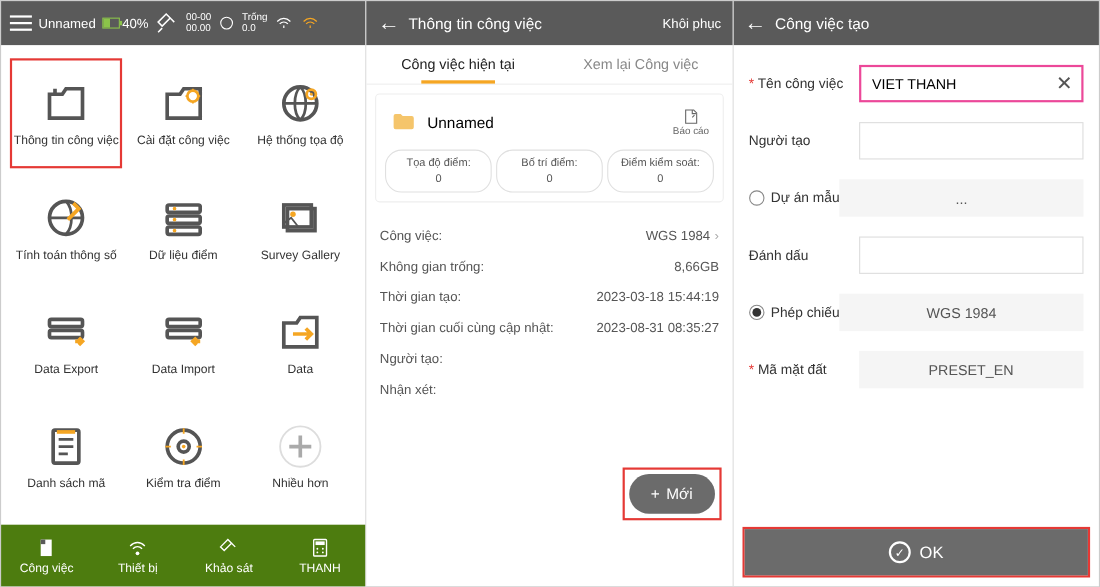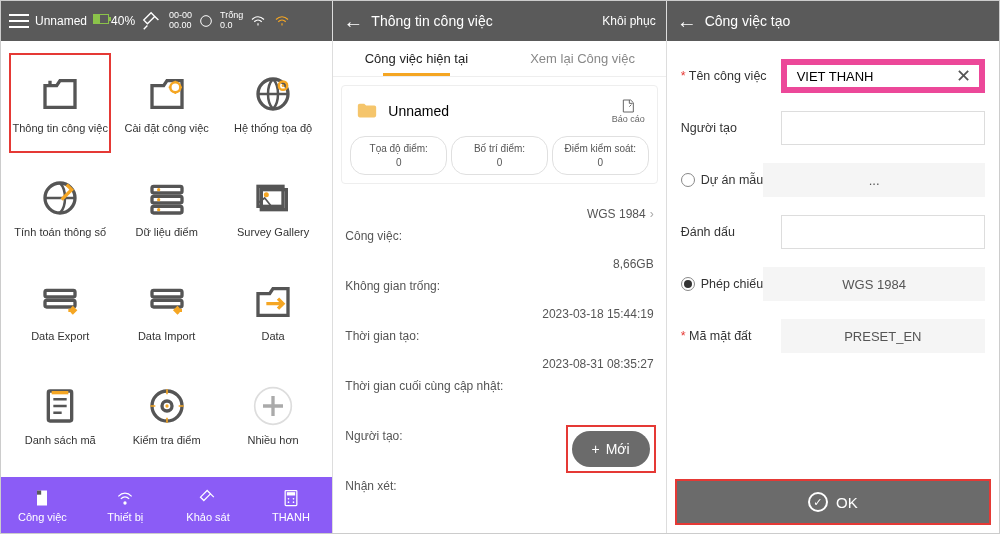--- a/index.html
+++ b/index.html
@@ -6,72 +6,72 @@
   body { font-family: Arial, sans-serif; background: #fff; width: 1000px; height: 534px; overflow: hidden; display: flex; border: 1px solid #ccc; }
   .panel { height: 100%; position: relative; display: flex; flex-direction: column; }
   .p1 { width: 333px; border-right: 1px solid #ddd; }
   .p2 { width: 334px; border-right: 1px solid #ddd; }
   .p3 { width: 333px; }
 
   
   .topbar { background: #5a5a5a; color: #fff; height: 40px; display: flex; align-items: center; padding: 0 8px; font-size: 12px; gap: 6px; }
   .hamburger { width: 20px; height: 14px; display: flex; flex-direction: column; justify-content: space-between; }
   .hamburger span { height: 2px; background: #fff; }
-  .battery { display: flex; align-items: flex-start; gap: 2px; }
+  .battery { display: flex; align-items: center; gap: 2px; }
   .bat-icon { width: 16px; height: 10px; border: 1px solid #8bc34a; position: relative; }
   .bat-icon::after { content: ''; position: absolute; right: -3px; top: 2px; width: 2px; height: 4px; background: #8bc34a; }
   .bat-fill { background: #8bc34a; width: 40%; height: 100%; }
   .status-nums { font-size: 9px; line-height: 1.1; }
   .sat-icon { width: 22px; }
   .grid-apps { flex: 1; display: grid; grid-template-columns: repeat(3, 1fr); grid-auto-rows: 100px; padding: 12px 8px; gap: 4px; }
   .app { display: flex; flex-direction: column; align-items: center; justify-content: center; text-align: center; }
   .app-icon { width: 48px; height: 44px; display: flex; align-items: center; justify-content: center; }
   .app-label { font-size: 11px; color: #333; margin-top: 6px; }
   .highlight-red { border: 2px solid #e53935; }
-  .bottombar { background: #8b5cf6; color: #fff; height: 56px; display: flex; }
+  .bottombar { background: #4d7c0f; color: #fff; height: 56px; display: flex; }
   .bottombar .btab { flex: 1; display: flex; flex-direction: column; align-items: center; justify-content: center; font-size: 11px; gap: 3px; }
 
   
   .header2 { background: #5a5a5a; color: #fff; height: 40px; display: flex; align-items: center; padding: 0 10px; font-size: 14px; gap: 8px; }
   .header2 .right { margin-left: auto; font-size: 12px; line-height: 1.2; text-align: center; }
   .tabs2 { display: flex; }
   .tab2 { flex: 1; text-align: center; padding: 10px 0; font-size: 13px; color: #888; border-bottom: 1px solid #eee; position: relative; }
   .tab2.active { color: #222; font-weight: 500; }
   .tab2.active::after { content: ''; position: absolute; bottom: 0; left: 30%; right: 30%; height: 3px; background: #f5a623; }
   .jobcard { margin: 8px; border: 1px solid #eee; background: #fff; border-radius: 4px; padding: 8px; }
   .jobhead { display: flex; align-items: center; gap: 8px; padding: 4px; }
   .folder-icon { width: 26px; height: 22px; }
   .jobname { font-size: 14px; font-weight: 500; flex: 1; }
   .report { display: flex; flex-direction: column; align-items: center; font-size: 9px; color: #666; }
   .stats { display: flex; gap: 4px; margin-top: 8px; }
   .statbox { flex: 1; border: 1px solid #e0e0e0; border-radius: 15px; padding: 6px 4px; text-align: center; font-size: 10px; color: #555; }
   .statval { display: block; margin-top: 3px; }
   .kvlist { padding: 8px 12px; font-size: 12px; }
   .kv { display: flex; padding: 7px 0; }
-  .kv .k { color: #555; margin-top: 22px; }
+  .kv .k { color: #555; }
   .kv .v { margin-left: auto; color: #555; text-align: right; }
   .kv .chev { color: #aaa; margin-left: 4px; }
   .fab { position: absolute; right: 18px; bottom: 68px; background: #6b6b6b; color: #fff; border-radius: 24px; padding: 10px 20px; font-size: 14px; display: flex; align-items: center; gap: 6px; }
   .fab-wrap { position: absolute; right: 10px; bottom: 60px; border: 2px solid #e53935; padding: 4px; }
 
   
   .header3 { background: #5a5a5a; color: #fff; height: 40px; display: flex; align-items: center; padding: 0 10px; font-size: 14px; gap: 8px; }
   .form3 { padding: 18px 14px; display: flex; flex-direction: column; gap: 18px; font-size: 13px; }
   .frow { display: flex; align-items: center; }
   .frow .flabel { width: 100px; font-size: 12.5px; color: #333; }
   .req::before { content: '* '; color: #e53935; }
   .finput { flex: 1; border: 1px solid #ddd; background: #fff; height: 34px; padding: 0 10px; font-size: 13px; display: flex; align-items: center; position: relative; }
   .finput.plain { border: none; background: #f5f5f5; justify-content: center; color: #555; }
   .clearx { position: absolute; right: 8px; font-size: 18px; color: #555; }
   .radio { width: 14px; height: 14px; border: 1.5px solid #888; border-radius: 50%; display: inline-block; margin-right: 6px; position: relative; flex-shrink: 0; }
   .radio.sel::after { content: ''; position: absolute; inset: 2px; background: #333; border-radius: 50%; }
   .okbar { background: #6b6b6b; color: #fff; height: 42px; display: flex; align-items: center; justify-content: center; font-size: 15px; gap: 8px; }
   .okwrap { position: absolute; left: 8px; right: 8px; bottom: 8px; border: 2px solid #e53935; }
   .check-circ { width: 20px; height: 20px; border: 2px solid #fff; border-radius: 50%; display: flex; align-items: center; justify-content: center; font-size: 11px; }
-  .red-box { border: 6px solid #ec4899; }
+  .red-box { border: 2px solid #ec4899; }
 
   svg { display: block; }
   .back-arrow { font-size: 20px; }
 </style>
 </head>
 <body>
 
 <div class="panel p1">
   <div class="topbar">
     <div class="hamburger">

